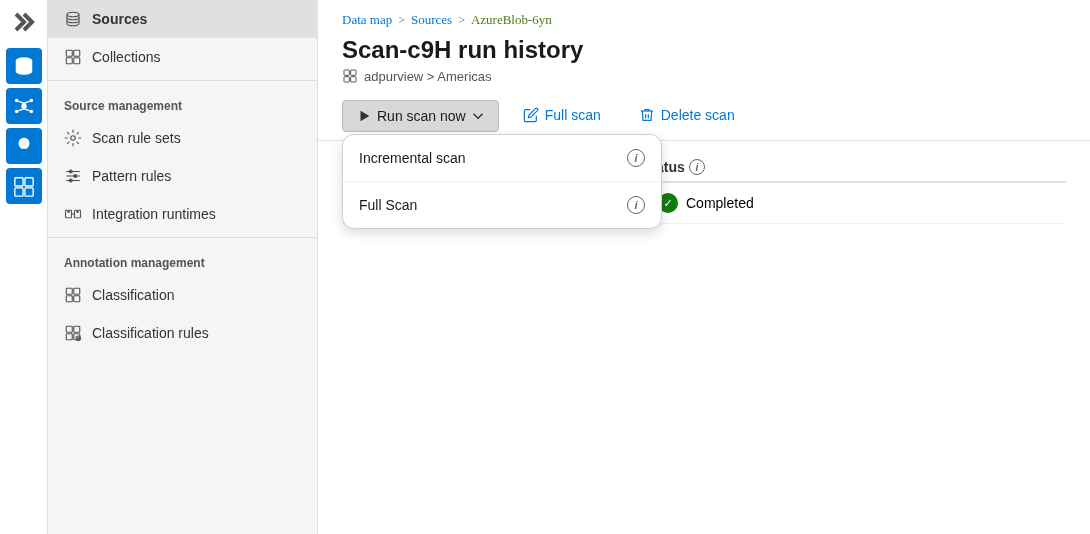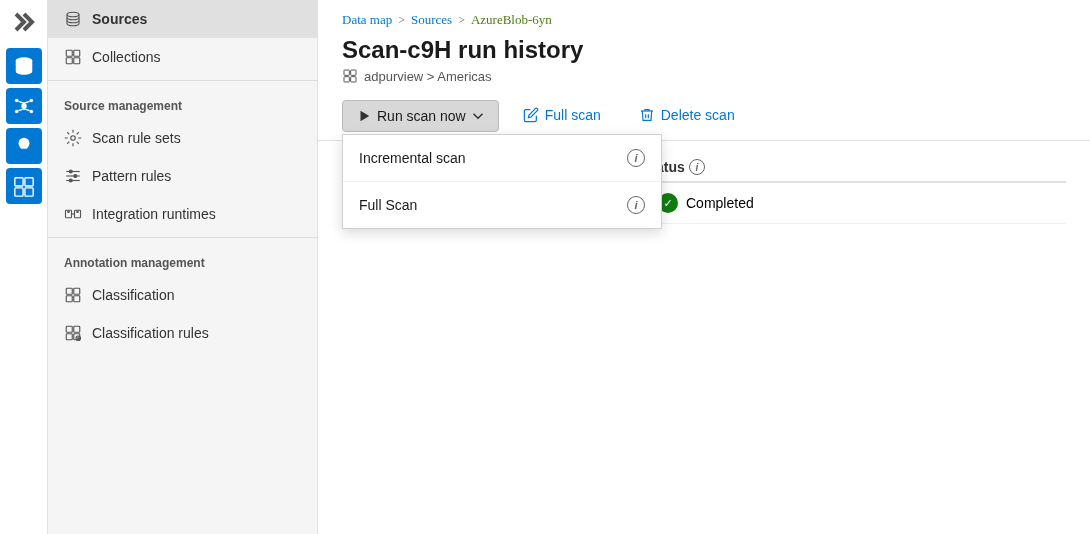--- a/index.html
+++ b/index.html
@@ -179,21 +179,21 @@
     }
     .dropdown-menu {
       position: absolute;
       top: calc(100% + 2px);
       left: 0;
       background: #fff;
       border: 1px solid #d0d0d0;
       box-shadow: 0 4px 12px rgba(0,0,0,0.15);
       width: 320px;
       z-index: 100;
-      border-radius: 0;
+      border-radius: 12px;
     }
     .dropdown-item {
       display: flex;
       align-items: center;
       justify-content: space-between;
       padding: 14px 16px;
       cursor: pointer;
       font-size: 14px;
       color: #1a1a1a;
       border-bottom: 1px solid #f0f0f0;

